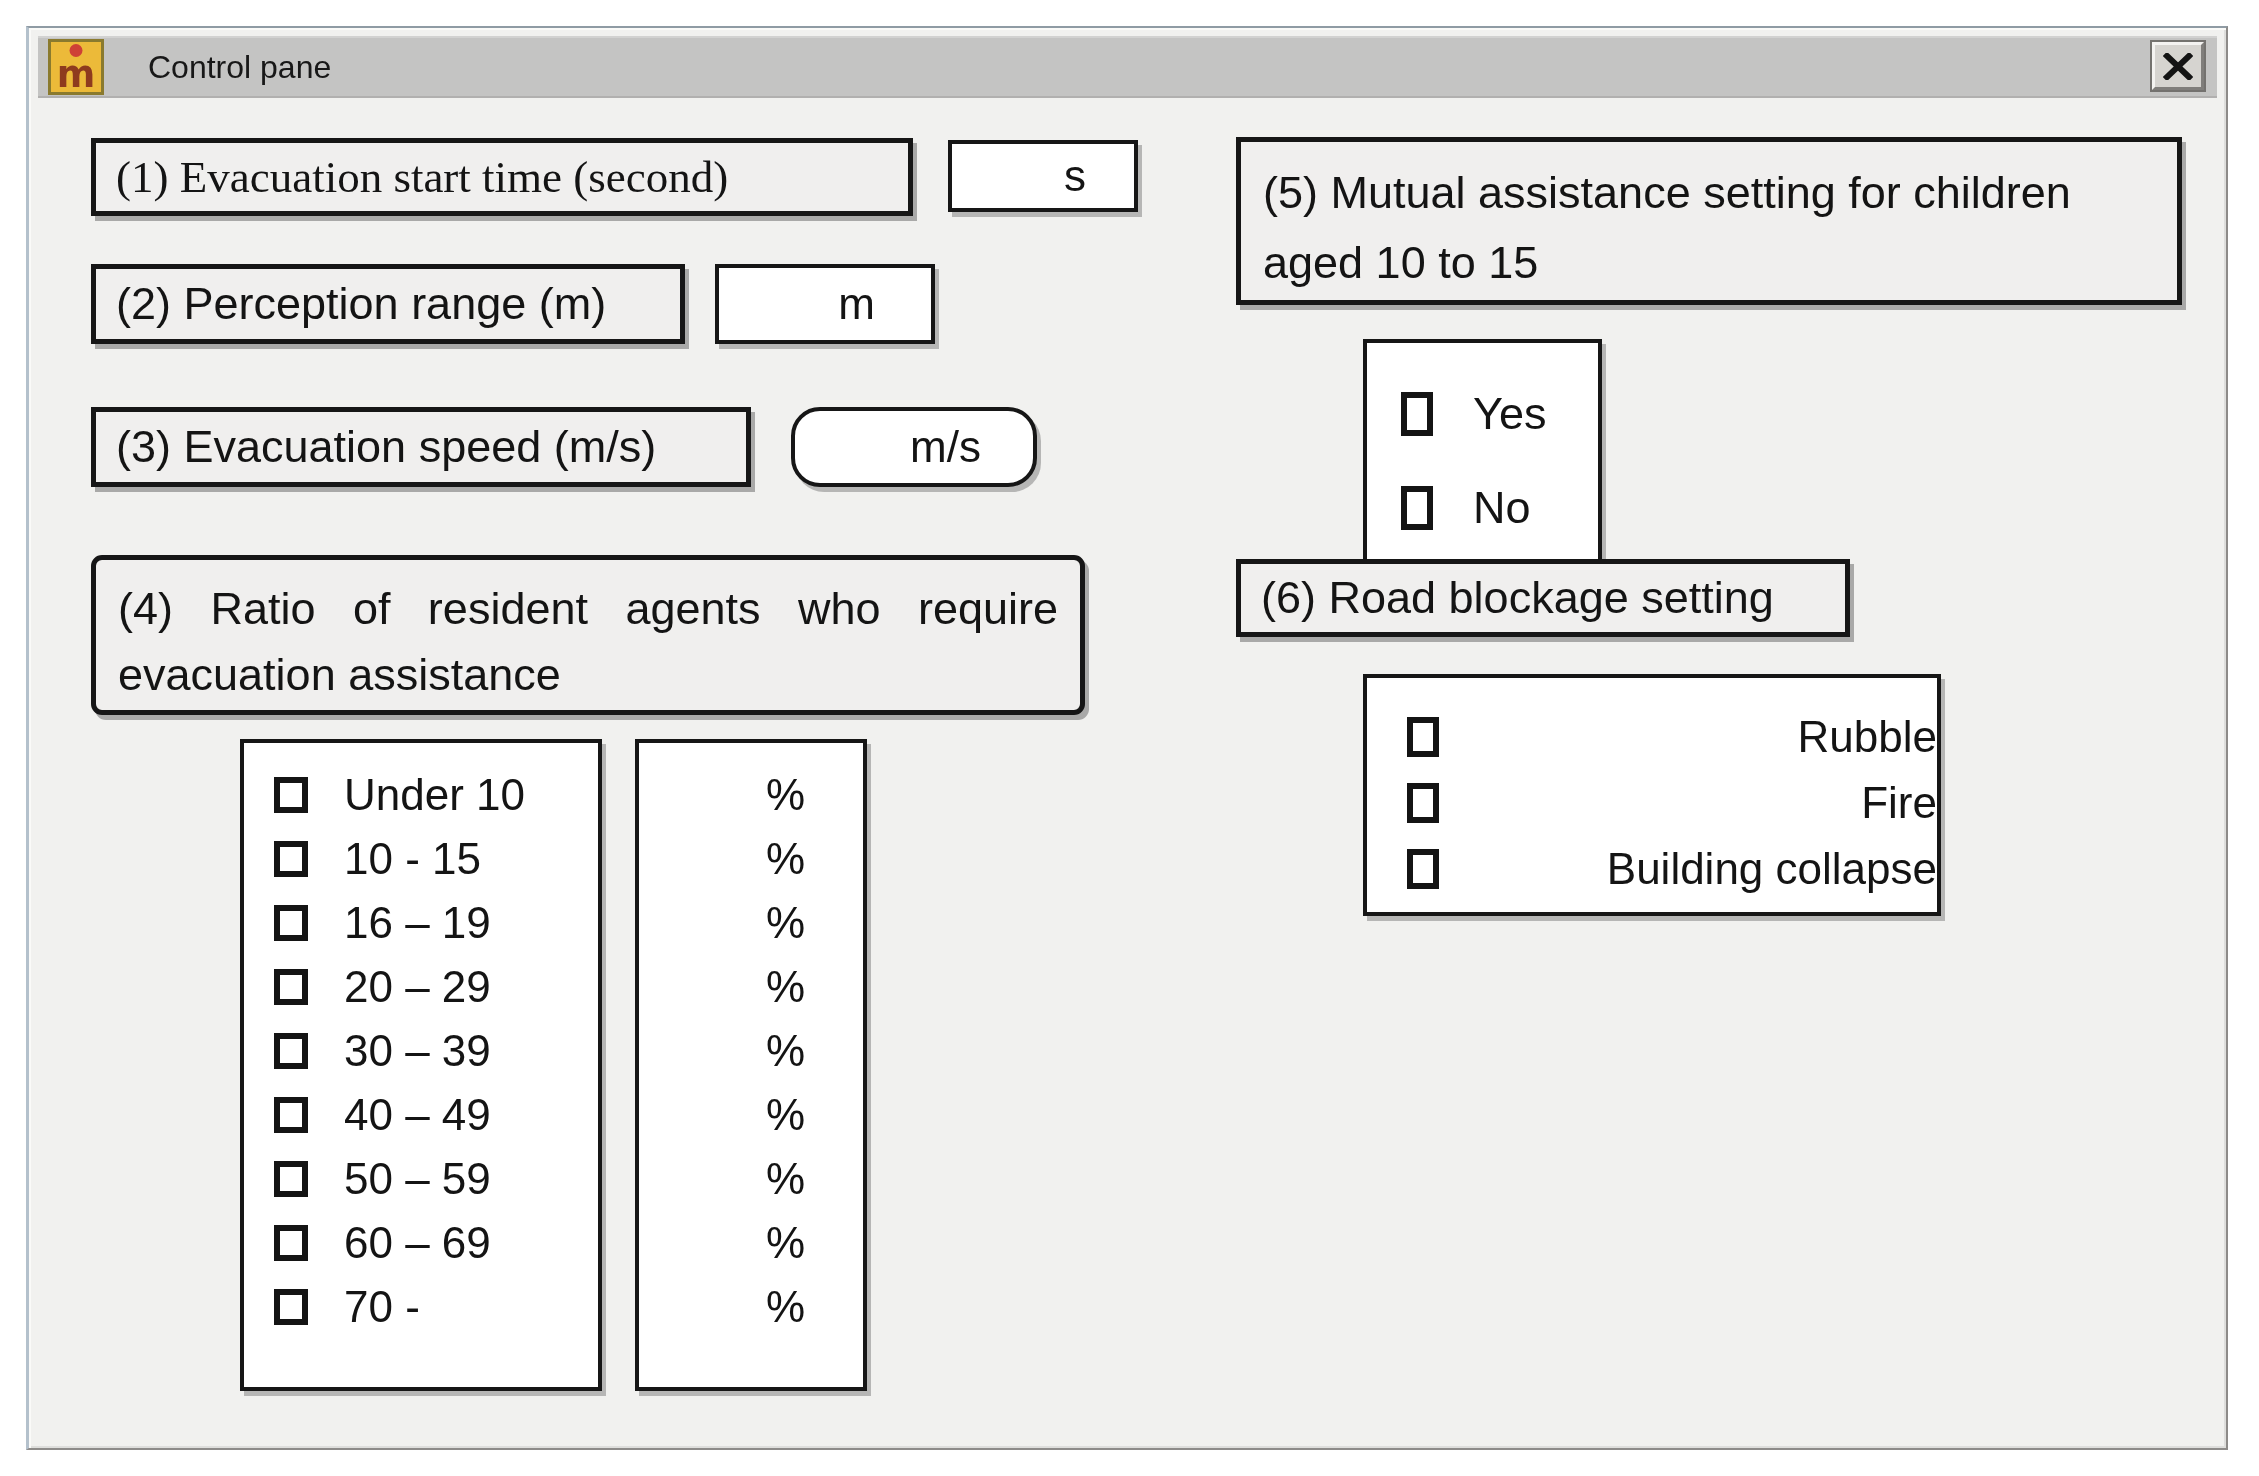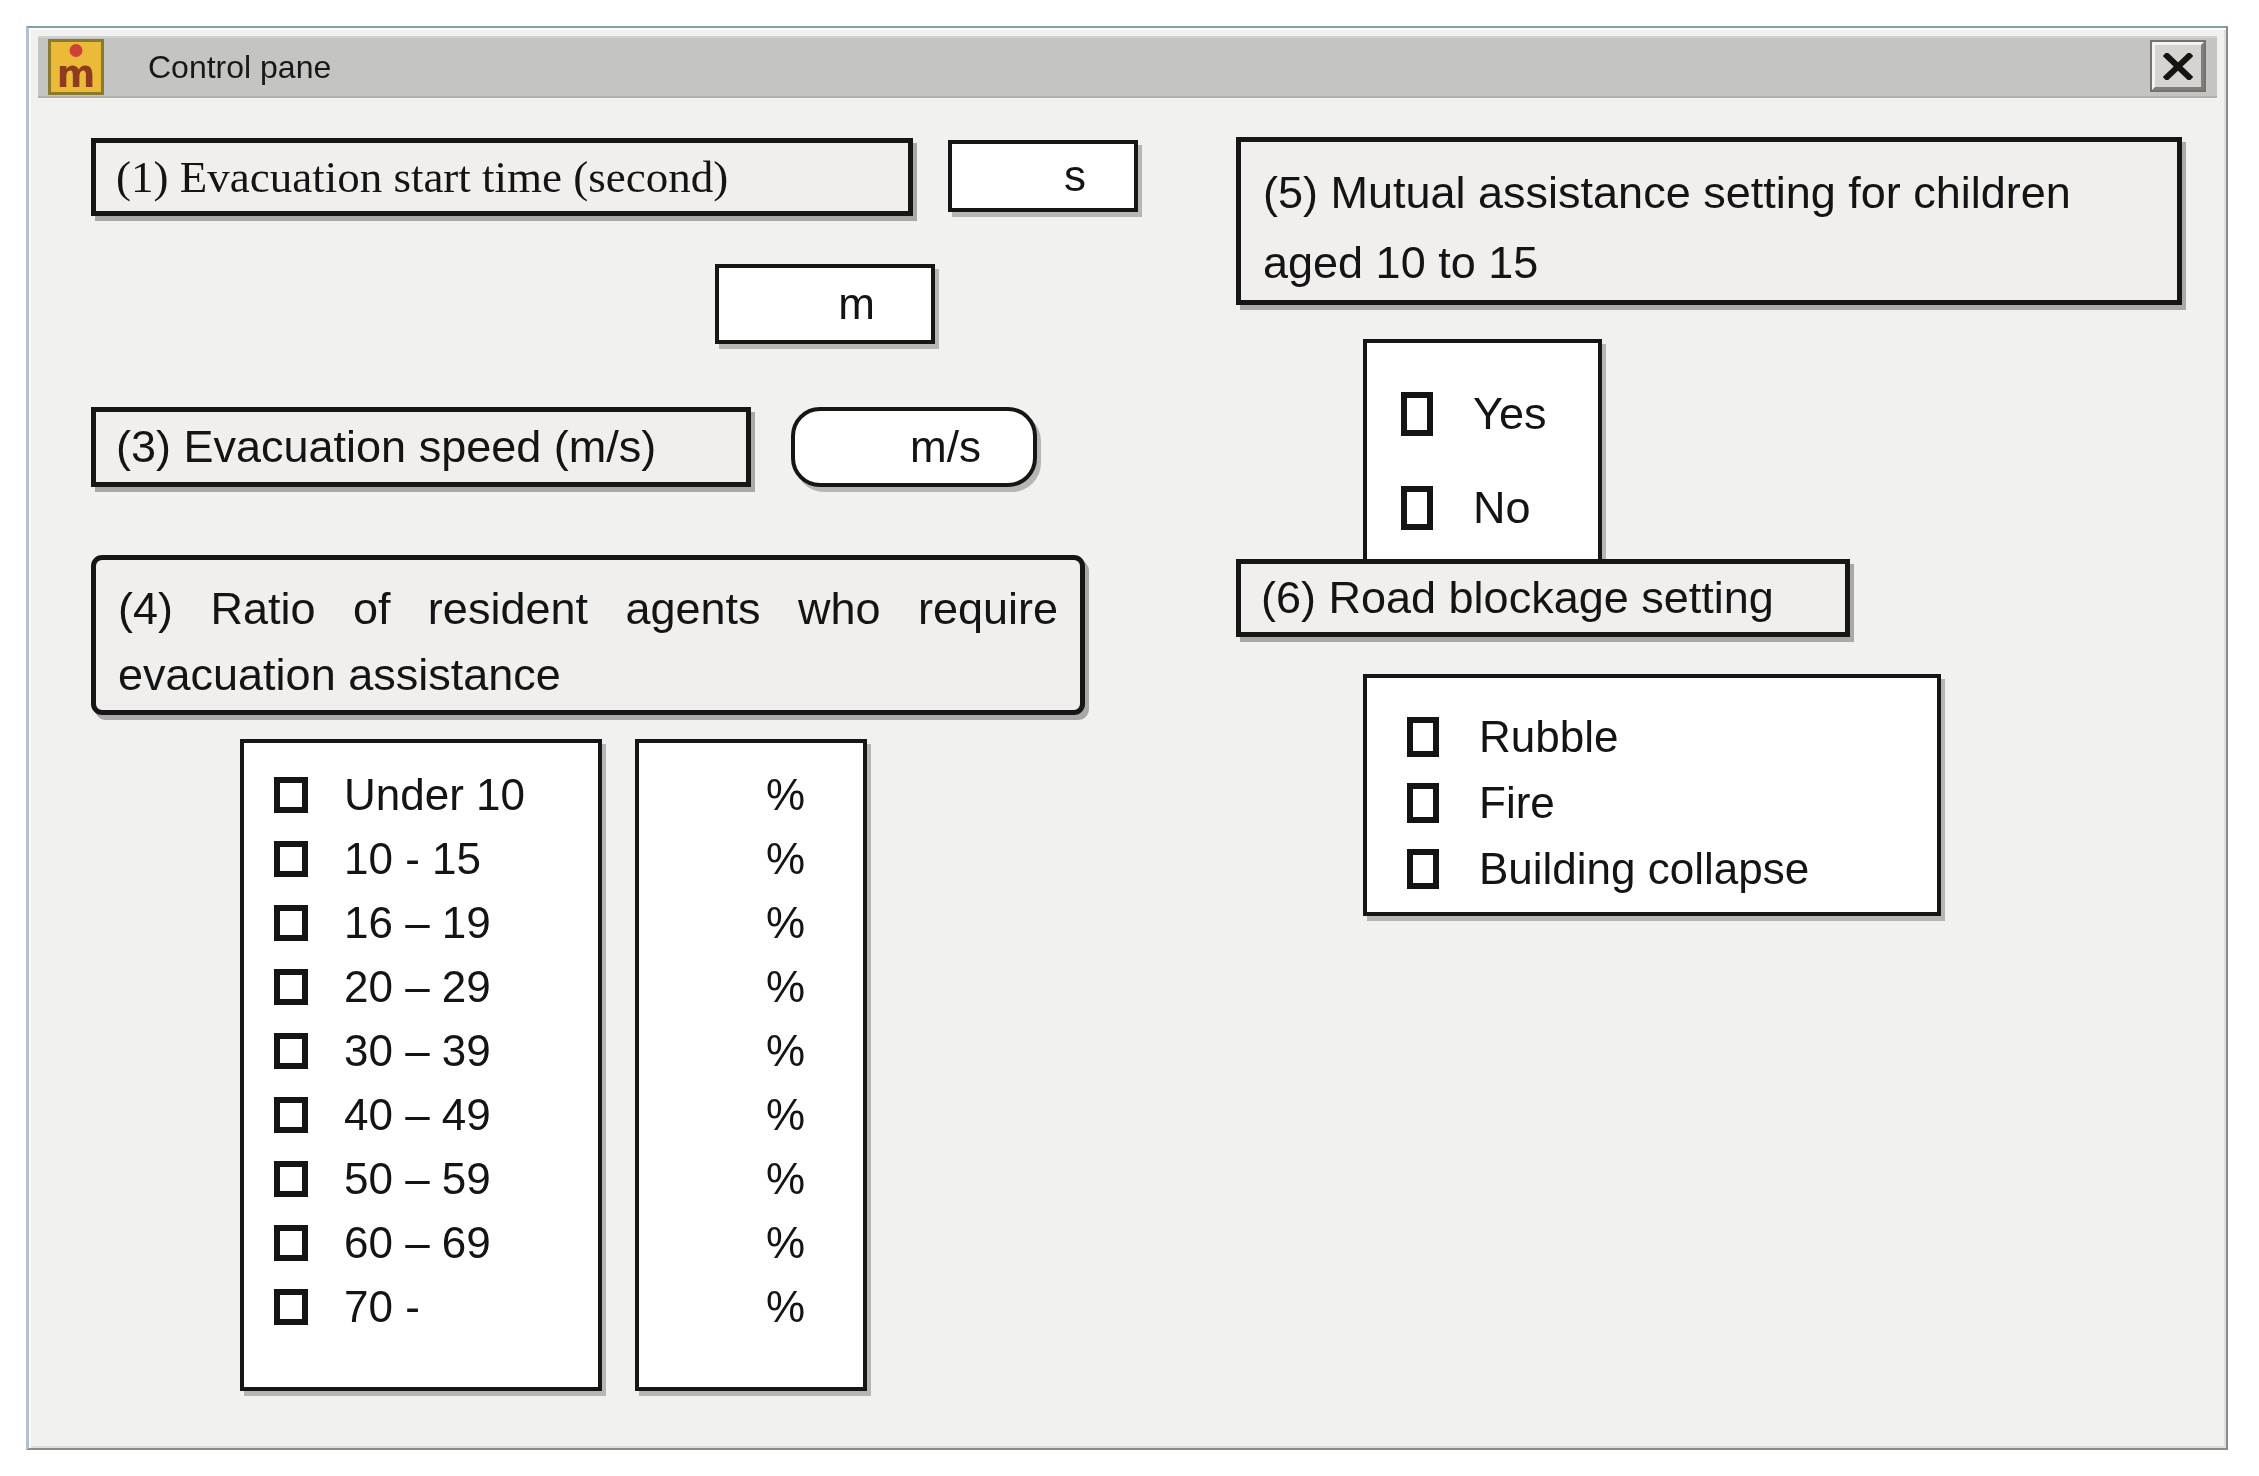--- a/index.html
+++ b/index.html
@@ -59,21 +59,21 @@
   .unit-box{
     display:flex;align-items:center;justify-content:flex-end;
     padding-right:48px;font-size:44px;cursor:text;
   }
   .group-box{padding-top:20px;}
   .row{display:flex;align-items:center;}
   .age-row{height:64px;padding-left:30px;gap:36px;font-size:44px;cursor:pointer;}
   .pct-row{height:64px;display:flex;align-items:center;justify-content:flex-end;
     padding-right:58px;font-size:44px;}
   .yn-row{height:94px;padding-left:34px;gap:40px;font-size:45px;cursor:pointer;}
-  .blk-row{height:66px;padding-left:40px;gap:40px;font-size:44px;cursor:pointer;}
+  .blk-row{height:66px;padding-left:40px;gap:40px;font-size:44px;cursor:pointer;justify-content:space-between;}
   .cb{
     display:inline-block;width:34px;height:36px;border:6px solid #141414;
     box-sizing:border-box;background:#ffffff;flex:0 0 auto;
   }
   .cb.tall{width:32px;height:44px;}
   .lbl{white-space:nowrap;}
 </style>
 </head>
 <body>
 
@@ -92,20 +92,23 @@
     </div>
   </div>
 
   <div class="label-box" style="left:62px;top:110px;width:822px;height:78px;font-family:Liberation Serif, serif;">
     <span>(1) Evacuation start time (second)</span>
   </div>
   <div class="white-box unit-box" style="left:919px;top:112px;width:190px;height:72px;">
     <span>s</span>
   </div>
 
+  <div class="label-box" style="left:62px;top:236px;width:594px;height:80px;">
+    <span>(2) Perception range (m)</span>
+  </div>
   <div class="white-box unit-box" style="left:686px;top:236px;width:220px;height:80px;padding-right:56px;">
     <span>m</span>
   </div>
 
   <div class="label-box" style="left:62px;top:379px;width:660px;height:80px;">
     <span>(3) Evacuation speed (m/s)</span>
   </div>
   <div class="white-box unit-box" style="left:762px;top:379px;width:246px;height:80px;padding-right:52px;border-radius:29px;">
     <span>m/s</span>
   </div>

